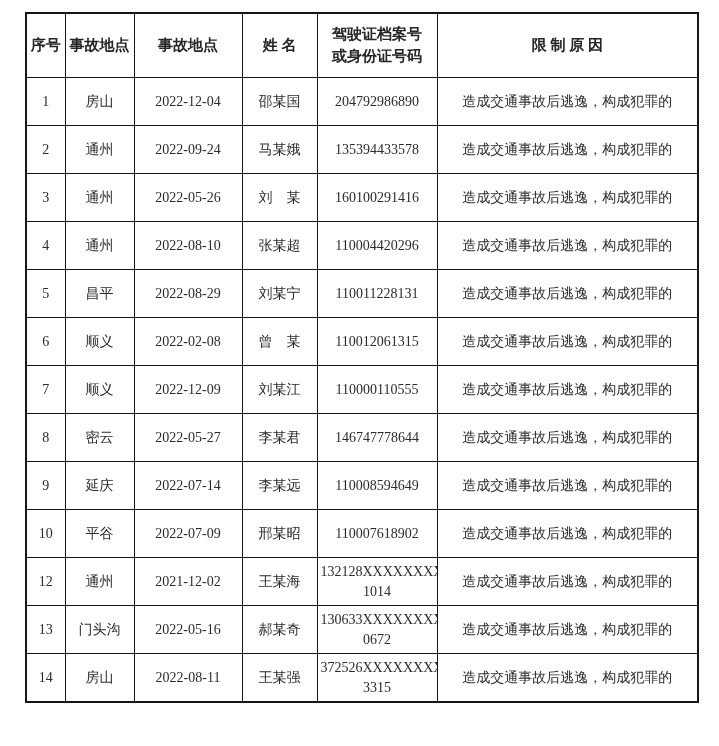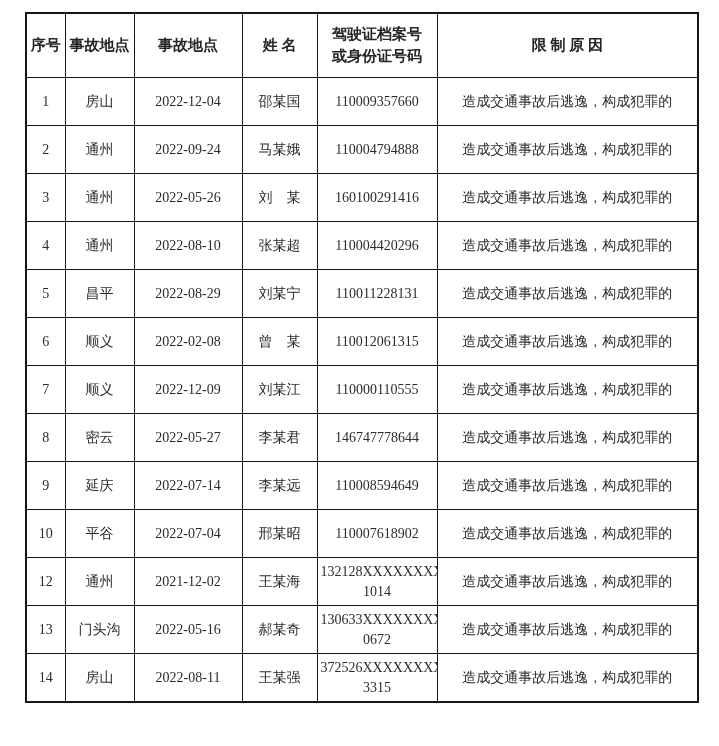--- a/index.html
+++ b/index.html
@@ -77,29 +77,29 @@
 或身份证号码</th>
         <th>限 制 原 因</th>
       </tr>
   </thead>
   <tbody>
       <tr>
         <td class="cell-index">1</td>
         <td class="cell-location">房山</td>
         <td class="cell-time">2022-12-04</td>
         <td class="cell-name">邵某国</td>
-        <td class="cell-id">110009357660</td>
+        <td class="cell-id">204792986890</td>
         <td class="cell-reason">造成交通事故后逃逸，构成犯罪的</td>
       </tr>
       <tr>
         <td class="cell-index">2</td>
         <td class="cell-location">通州</td>
         <td class="cell-time">2022-09-24</td>
         <td class="cell-name">马某娥</td>
-        <td class="cell-id">110004794888</td>
+        <td class="cell-id">135394433578</td>
         <td class="cell-reason">造成交通事故后逃逸，构成犯罪的</td>
       </tr>
       <tr>
         <td class="cell-index">3</td>
         <td class="cell-location">通州</td>
         <td class="cell-time">2022-05-26</td>
         <td class="cell-name">刘　某</td>
         <td class="cell-id">160100291416</td>
         <td class="cell-reason">造成交通事故后逃逸，构成犯罪的</td>
       </tr>
@@ -147,21 +147,21 @@
         <td class="cell-index">9</td>
         <td class="cell-location">延庆</td>
         <td class="cell-time">2022-07-14</td>
         <td class="cell-name">李某远</td>
         <td class="cell-id">110008594649</td>
         <td class="cell-reason">造成交通事故后逃逸，构成犯罪的</td>
       </tr>
       <tr>
         <td class="cell-index">10</td>
         <td class="cell-location">平谷</td>
-        <td class="cell-time">2022-07-04</td>
+        <td class="cell-time">2022-07-09</td>
         <td class="cell-name">邢某昭</td>
         <td class="cell-id">110007618902</td>
         <td class="cell-reason">造成交通事故后逃逸，构成犯罪的</td>
       </tr>
       <tr>
         <td class="cell-index">12</td>
         <td class="cell-location">通州</td>
         <td class="cell-time">2021-12-02</td>
         <td class="cell-name">王某海</td>
         <td class="cell-id">132128XXXXXXXX

